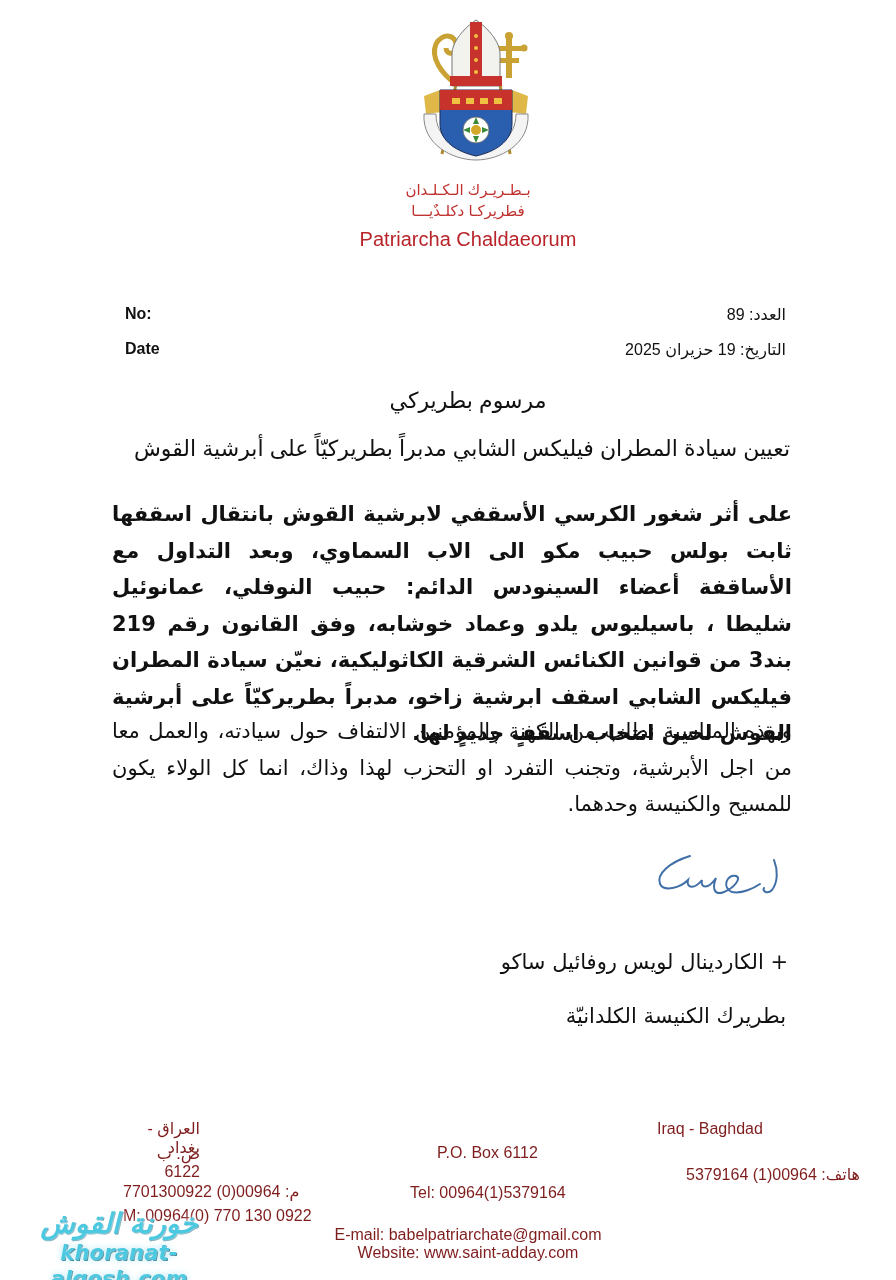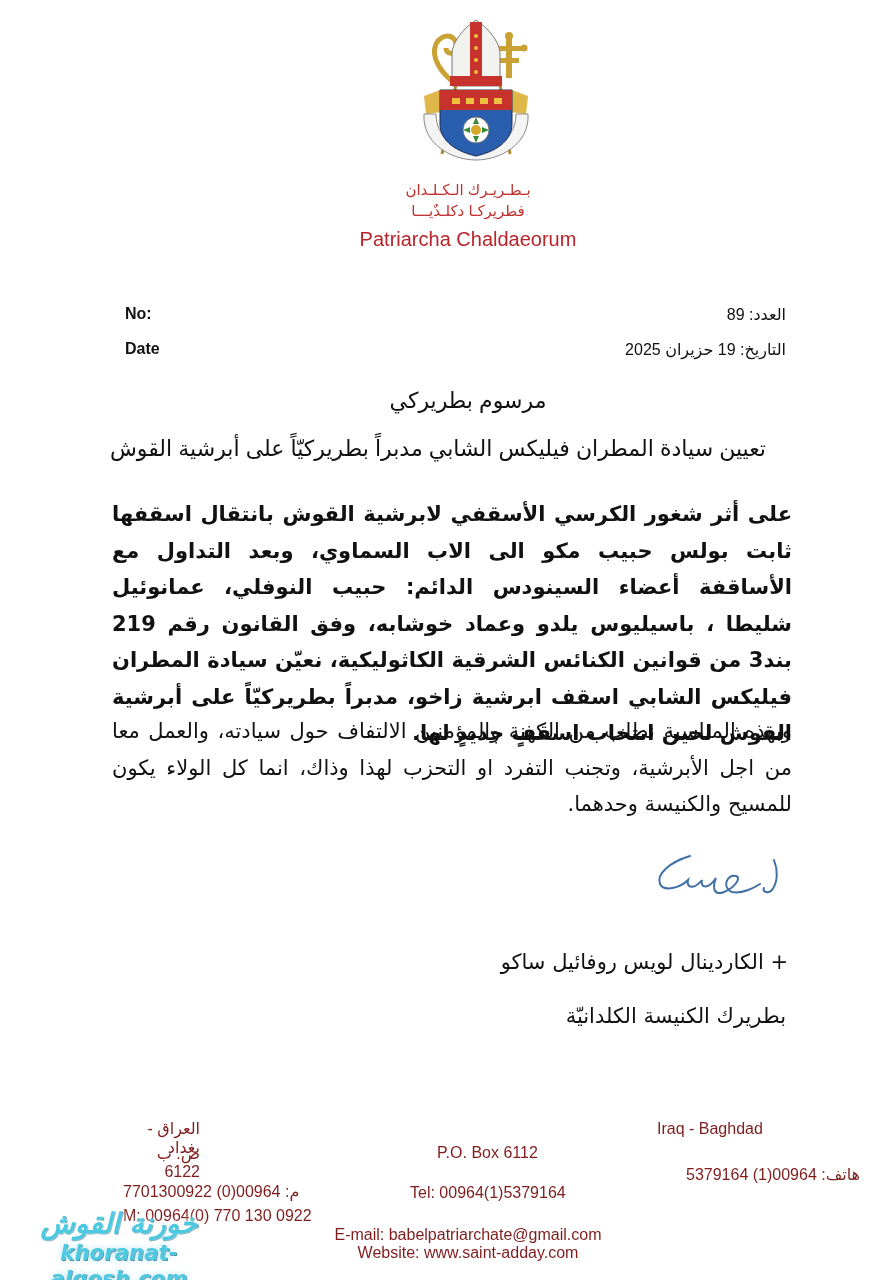--- a/index.html
+++ b/index.html
@@ -43,21 +43,21 @@
     }
     .row-no { top: 305px; text-align: center; }
     .row-date { top: 340px; }
 
     
     .decree-title {
       left: 0; width: 936px; text-align: center; top: 388px;
       font-size: 22px; direction: rtl;
     }
     .subject {
-      left: 110px; width: 680px; text-align: left; top: 436px;
+      left: 110px; width: 680px; text-align: right; top: 436px;
       font-size: 22px; direction: rtl;
     }
 
     
     .para {
       left: 112px; width: 680px; direction: rtl; text-align: justify;
       font-size: 21px; line-height: 36.5px;
       font-family: "DejaVu Sans", sans-serif;
     }
     .para1 { top: 496px; font-weight: bold; }

